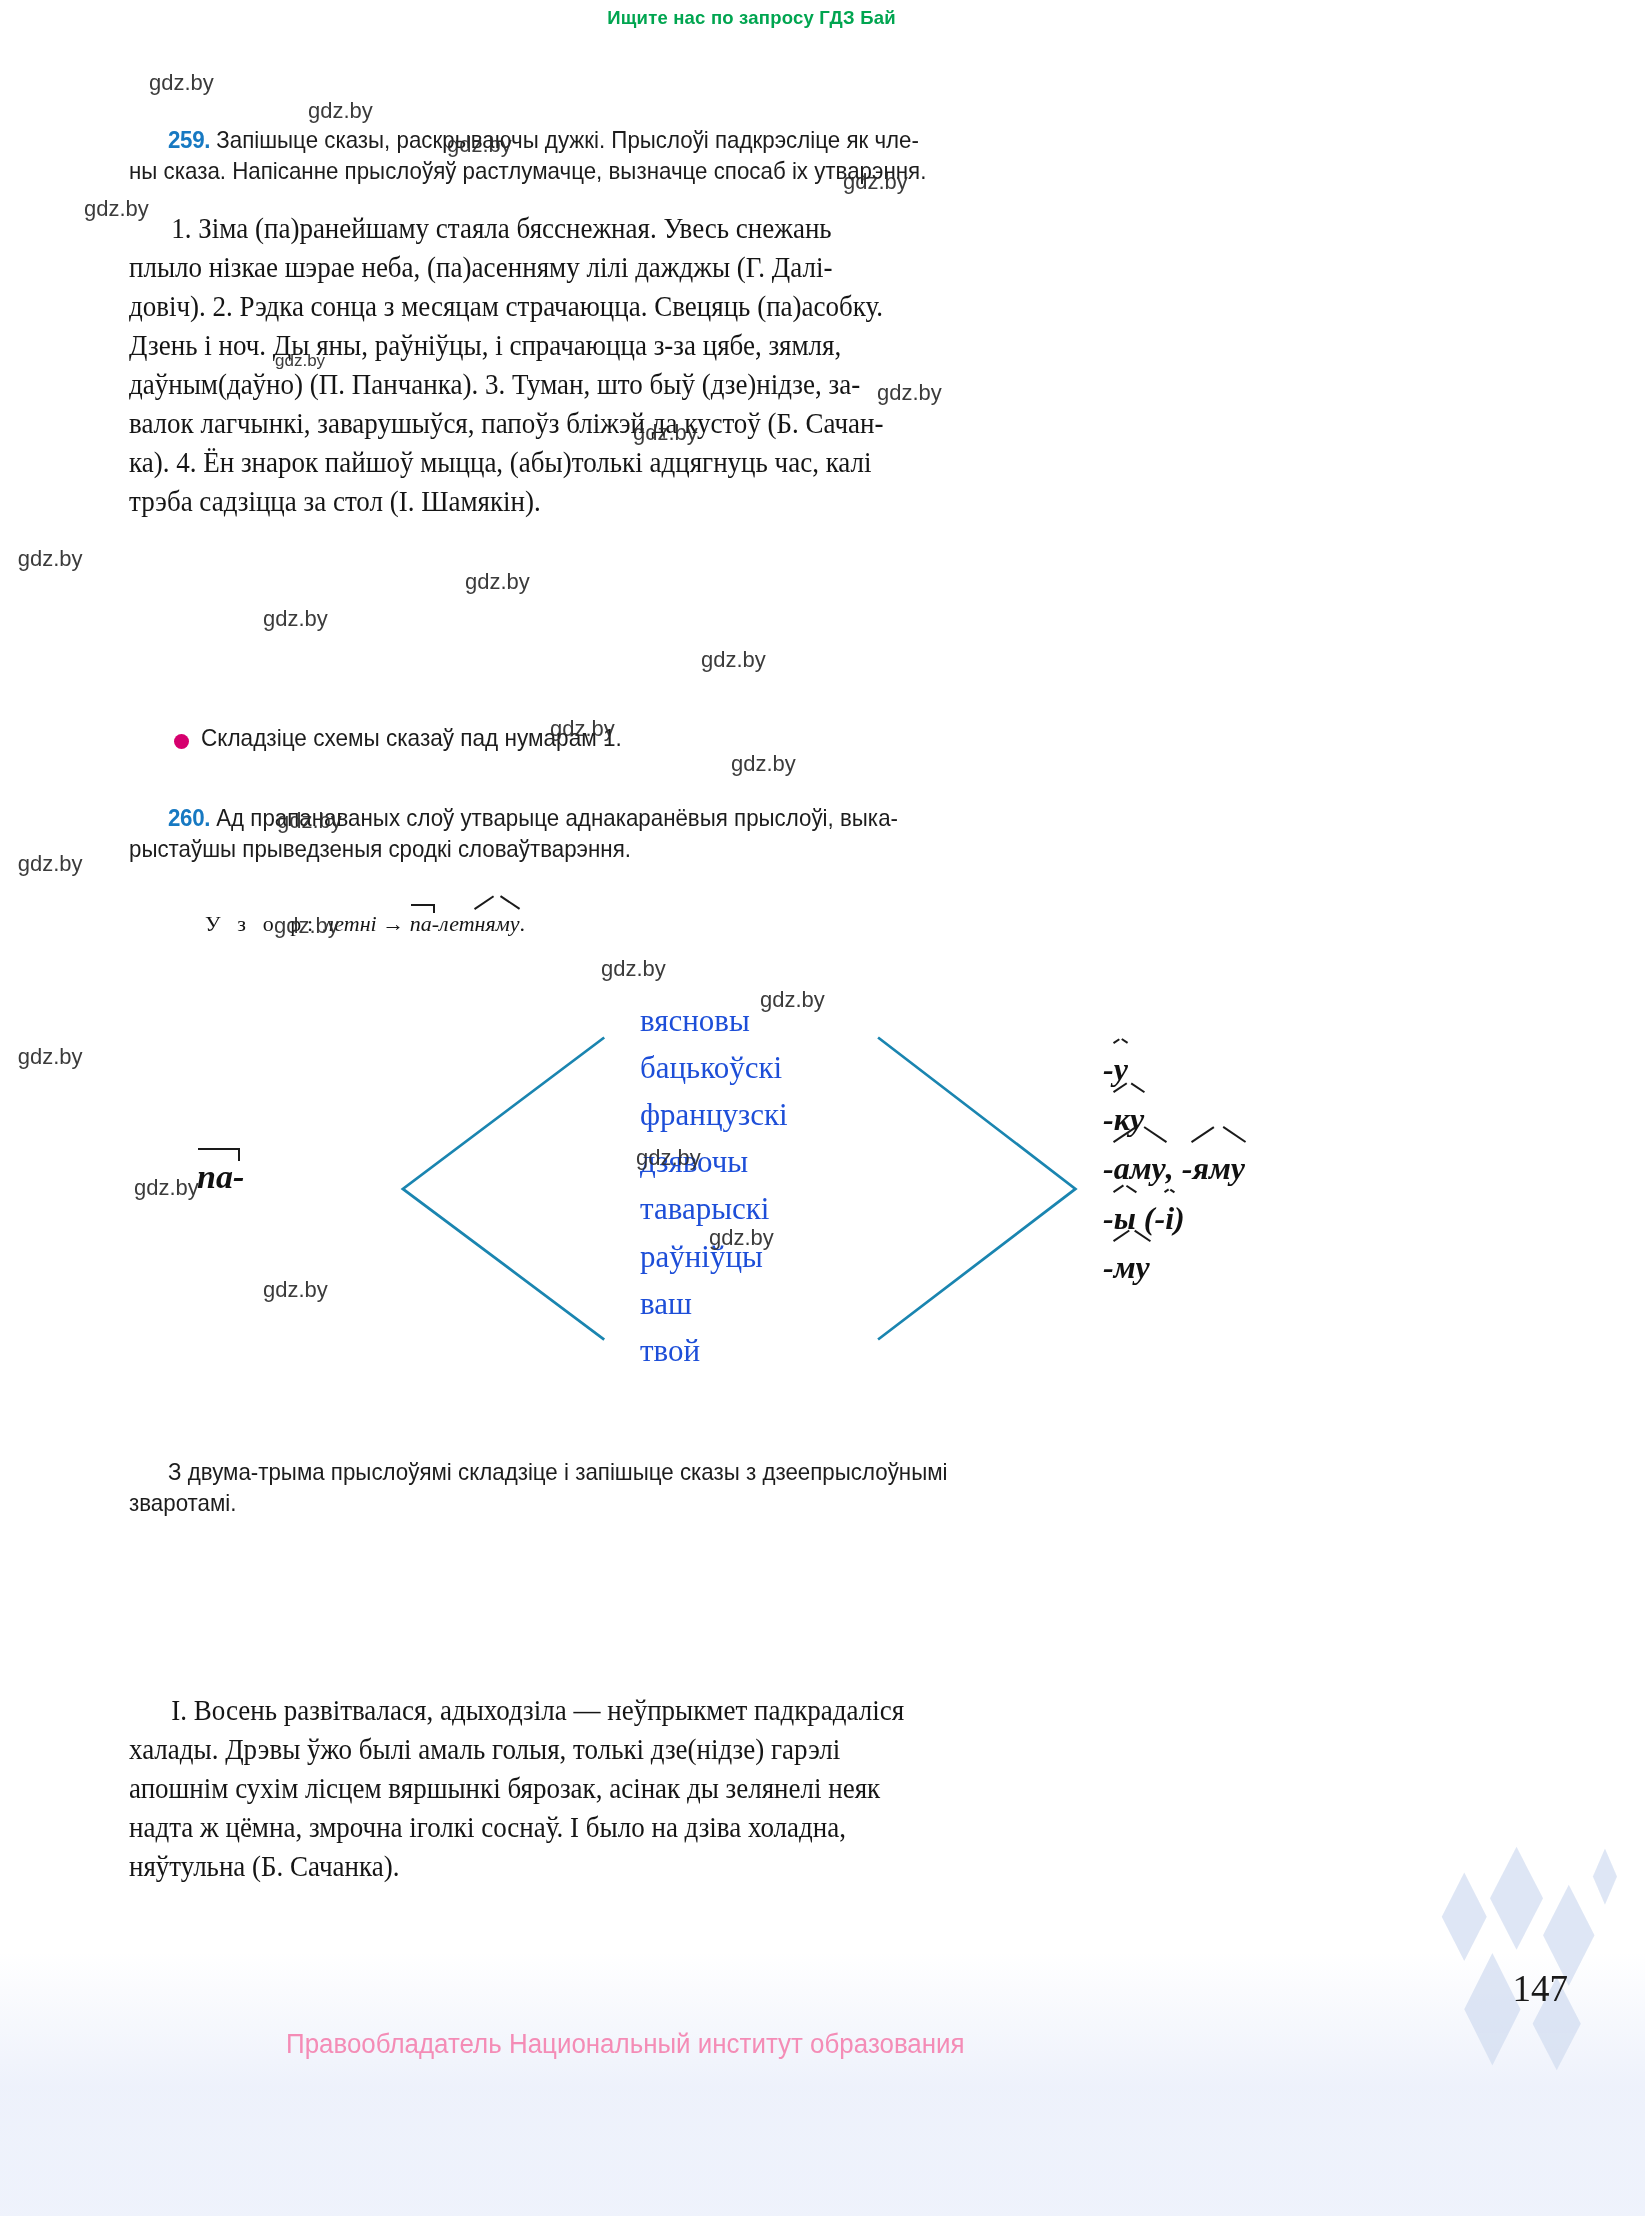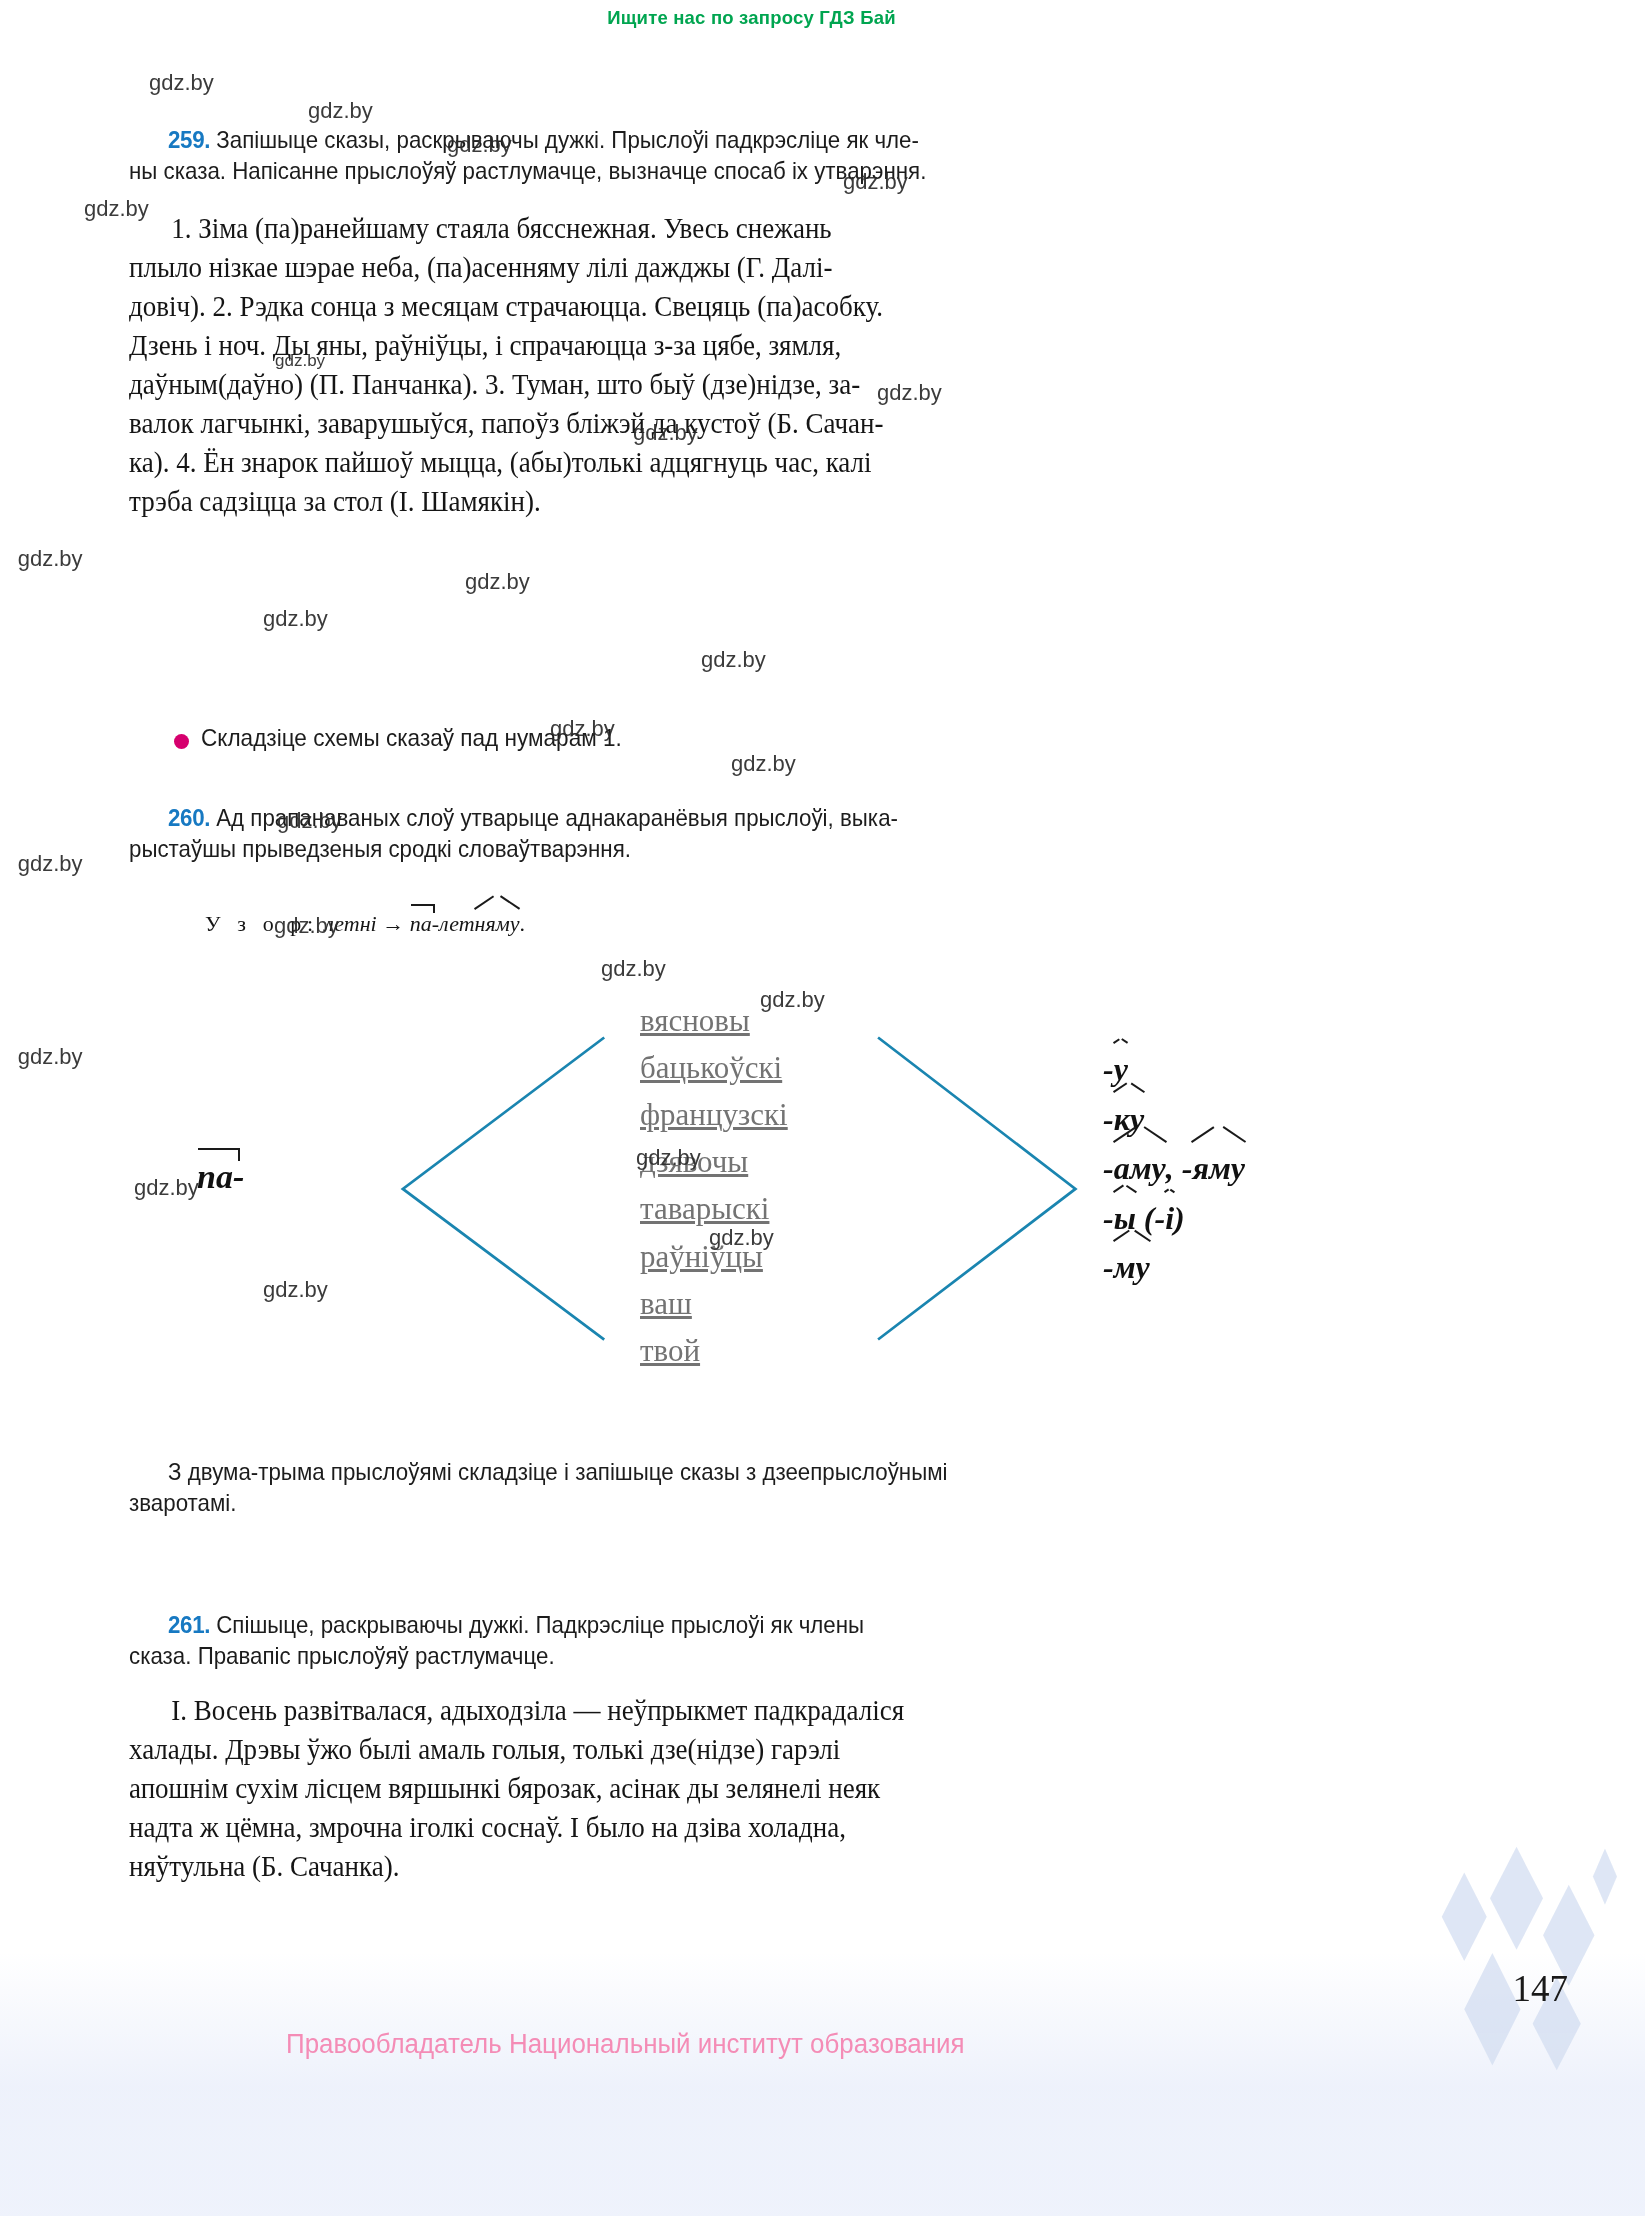--- a/index.html
+++ b/index.html
@@ -206,22 +206,21 @@
     font-style: italic;
     color: #111;
   }
   #word-list {
     position: absolute;
     left: 511px;
     top: 4px;
     font-family: "Liberation Serif", serif;
     font-size: 31px;
     line-height: 1.52;
-    color: #737373;
-    text-decoration: underline;
+    color: #1d4ed8;
   }
   #suffix-list {
     position: absolute;
     left: 974px;
     top: 52px;
     font-family: "Liberation Serif", serif;
     font-size: 32px;
     font-weight: bold;
     font-style: italic;
     line-height: 1.55;
@@ -401,27 +400,20 @@
     </div>
   </div>
 
   <div class="content" style="top:1421px;">
     <div class="task">
       <span class="indent"></span><span>З двума-трыма прыслоўямі складзіце і запішыце сказы з дзеепрыслоўнымі</span><br>
       <span>зваротамі.</span>
     </div>
   </div>
 
-  <div class="content" style="top:1574px;">
-    <div class="task">
-      <span class="indent"></span><span class="num">261.</span>
-      <span>Спішыце, раскрываючы дужкі. Падкрэсліце прыслоўі як члены</span><br>
-      <span>сказа. Правапіс прыслоўяў растлумачце.</span>
-    </div>
-  </div>
 
   <div class="content" style="top:1655px;">
     <div class="body-serif">
       <span class="indent"></span><span>I. Восень развітвалася, адыходзіла — неўпрыкмет падкрадаліся</span><br>
       <span>халады. Дрэвы ўжо былі амаль голыя, толькі дзе(нідзе) гарэлі</span><br>
       <span>апошнім сухім лісцем вяршынкі бярозак, асінак ды зелянелі неяк</span><br>
       <span>надта ж цёмна, змрочна іголкі соснаў. І было на дзіва холадна,</span><br>
       <span>няўтульна (Б. Сачанка).</span>
     </div>
   </div>

